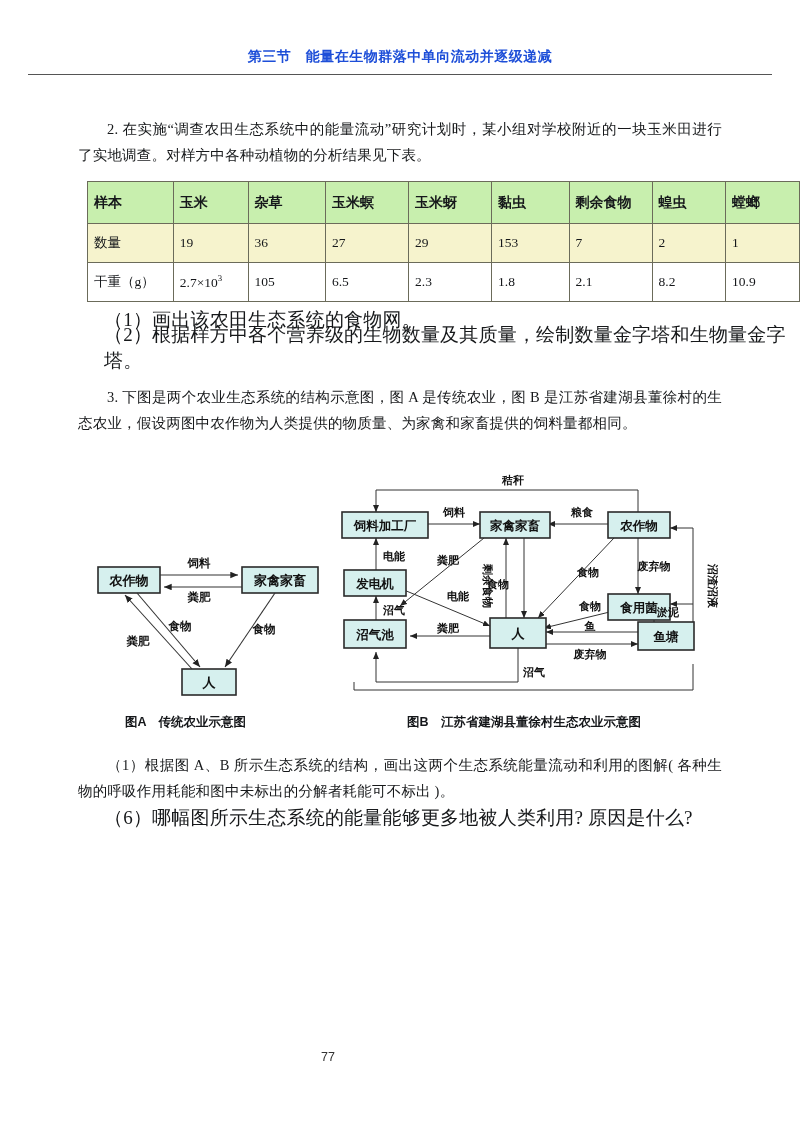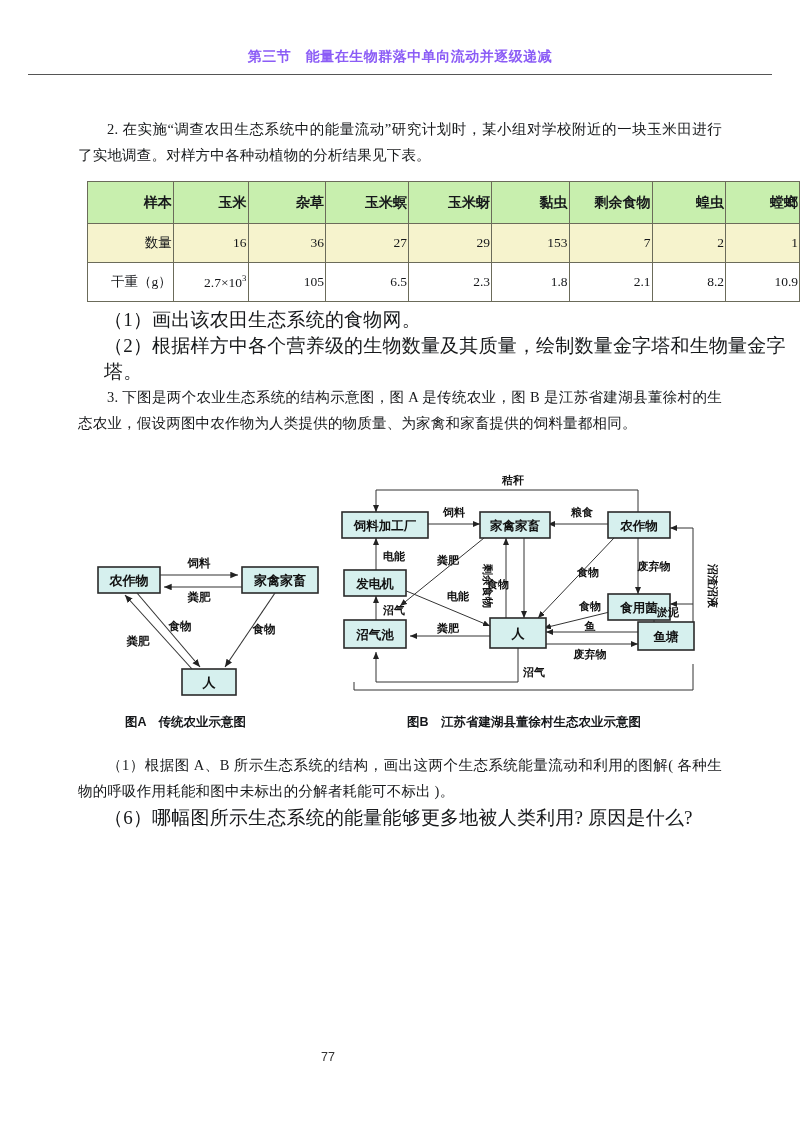--- a/index.html
+++ b/index.html
@@ -7,38 +7,38 @@
     width:800px;height:1122px;background:#ffffff;
     font-family:"Liberation Serif","DejaVu Serif",serif;
     color:#1a1a1a;position:relative;overflow:hidden;
   }
   .page{position:absolute;inset:0;}
 
   
   .run-head{position:absolute;top:48px;left:0;width:800px;text-align:center;}
   .run-head .title{
     font-size:14px;font-weight:bold;letter-spacing:.5px;
-    font-family:"Liberation Serif","DejaVu Serif",serif;color:#8b5cf6;
+    font-family:"Liberation Serif","DejaVu Serif",serif;color:#1d4ed8;
   }
   .head-rule{position:absolute;top:74px;left:28px;width:744px;height:1px;background:#555;}
 
   
   .para{
     position:absolute;font-size:14.5px;line-height:26px;color:#16181a;
     text-align:justify;letter-spacing:.2px;
   }
   .indent{text-indent:2em;}
   .q-line{position:absolute;font-size:19px;line-height:26px;color:#16181a;letter-spacing:.2px;}
   .sup{font-size:.65em;vertical-align:super;}
 
   
   .tbl-wrap{position:absolute;left:87px;top:181px;}
   table.data{border-collapse:collapse;table-layout:fixed;}
   table.data td{
-    border:1px solid #6b6b5a;text-align:right;vertical-align:middle;
+    border:1px solid #6b6b5a;text-align:left;vertical-align:middle;
     font-size:13.5px;color:#15171a;padding-left:6px;
   }
   table.data tr.hdr td{background:#c8efae;height:39px;font-weight:bold;font-size:14px;}
   table.data tr.r1 td{background:#f6f3cd;height:36px;}
   table.data tr.r2 td{background:#ffffff;height:36px;}
   table.data td.c0{width:80px;}
   table.data td.cw{width:68px;}
   table.data td.cw2{width:72px;}
   table.data td.cw3{width:78px;}
 
@@ -78,21 +78,21 @@
         <td class="cw2">杂草</td>
         <td class="cw3">玉米螟</td>
         <td class="cw3">玉米蚜</td>
         <td class="cw2">黏虫</td>
         <td class="cw3">剩余食物</td>
         <td class="cw">蝗虫</td>
         <td class="cw">螳螂</td>
       </tr>
       <tr class="r1">
         <td class="c0">数量</td>
-        <td>16</td>
+        <td>19</td>
         <td>36</td>
         <td>27</td>
         <td>29</td>
         <td>153</td>
         <td>7</td>
         <td>2</td>
         <td>1</td>
       </tr>
       <tr class="r2">
         <td class="c0">干重（g）</td>
@@ -103,21 +103,21 @@
         <td>1.8</td>
         <td>2.1</td>
         <td>8.2</td>
         <td>10.9</td>
       </tr>
     </tbody>
       </table>
   </div>
 
   <div class="q-line" style="left:104px;top:307px;">（1）画出该农田生态系统的食物网。</div>
-  <div class="q-line" style="left:104px;top:333px;">（2）根据样方中各个营养级的生物数量及其质量，绘制数量金字塔和生物量金字塔。</div>
+  <div class="q-line" style="left:104px;top:322px;">（2）根据样方中各个营养级的生物数量及其质量，绘制数量金字塔和生物量金字塔。</div>
 
   <div class="para indent" style="left:78px;top:384px;width:644px;">3. 下图是两个农业生态系统的结构示意图，图 A 是传统农业，图 B 是江苏省建湖县董徐村的生态农业，假设两图中农作物为人类提供的物质量、为家禽和家畜提供的饲料量都相同。</div>
 
   <div class="fig" style="left:92px;top:545px;">
     <svg width="250" height="160" viewBox="0 0 250 160" font-family="'Liberation Sans','DejaVu Sans',sans-serif">
       <defs>
         <marker id="ah" markerWidth="8" markerHeight="8" refX="7" refY="3" orient="auto">
           <path d="M0,0 L7,3 L0,6 z" fill="#222"></path>
         </marker>
       </defs>

